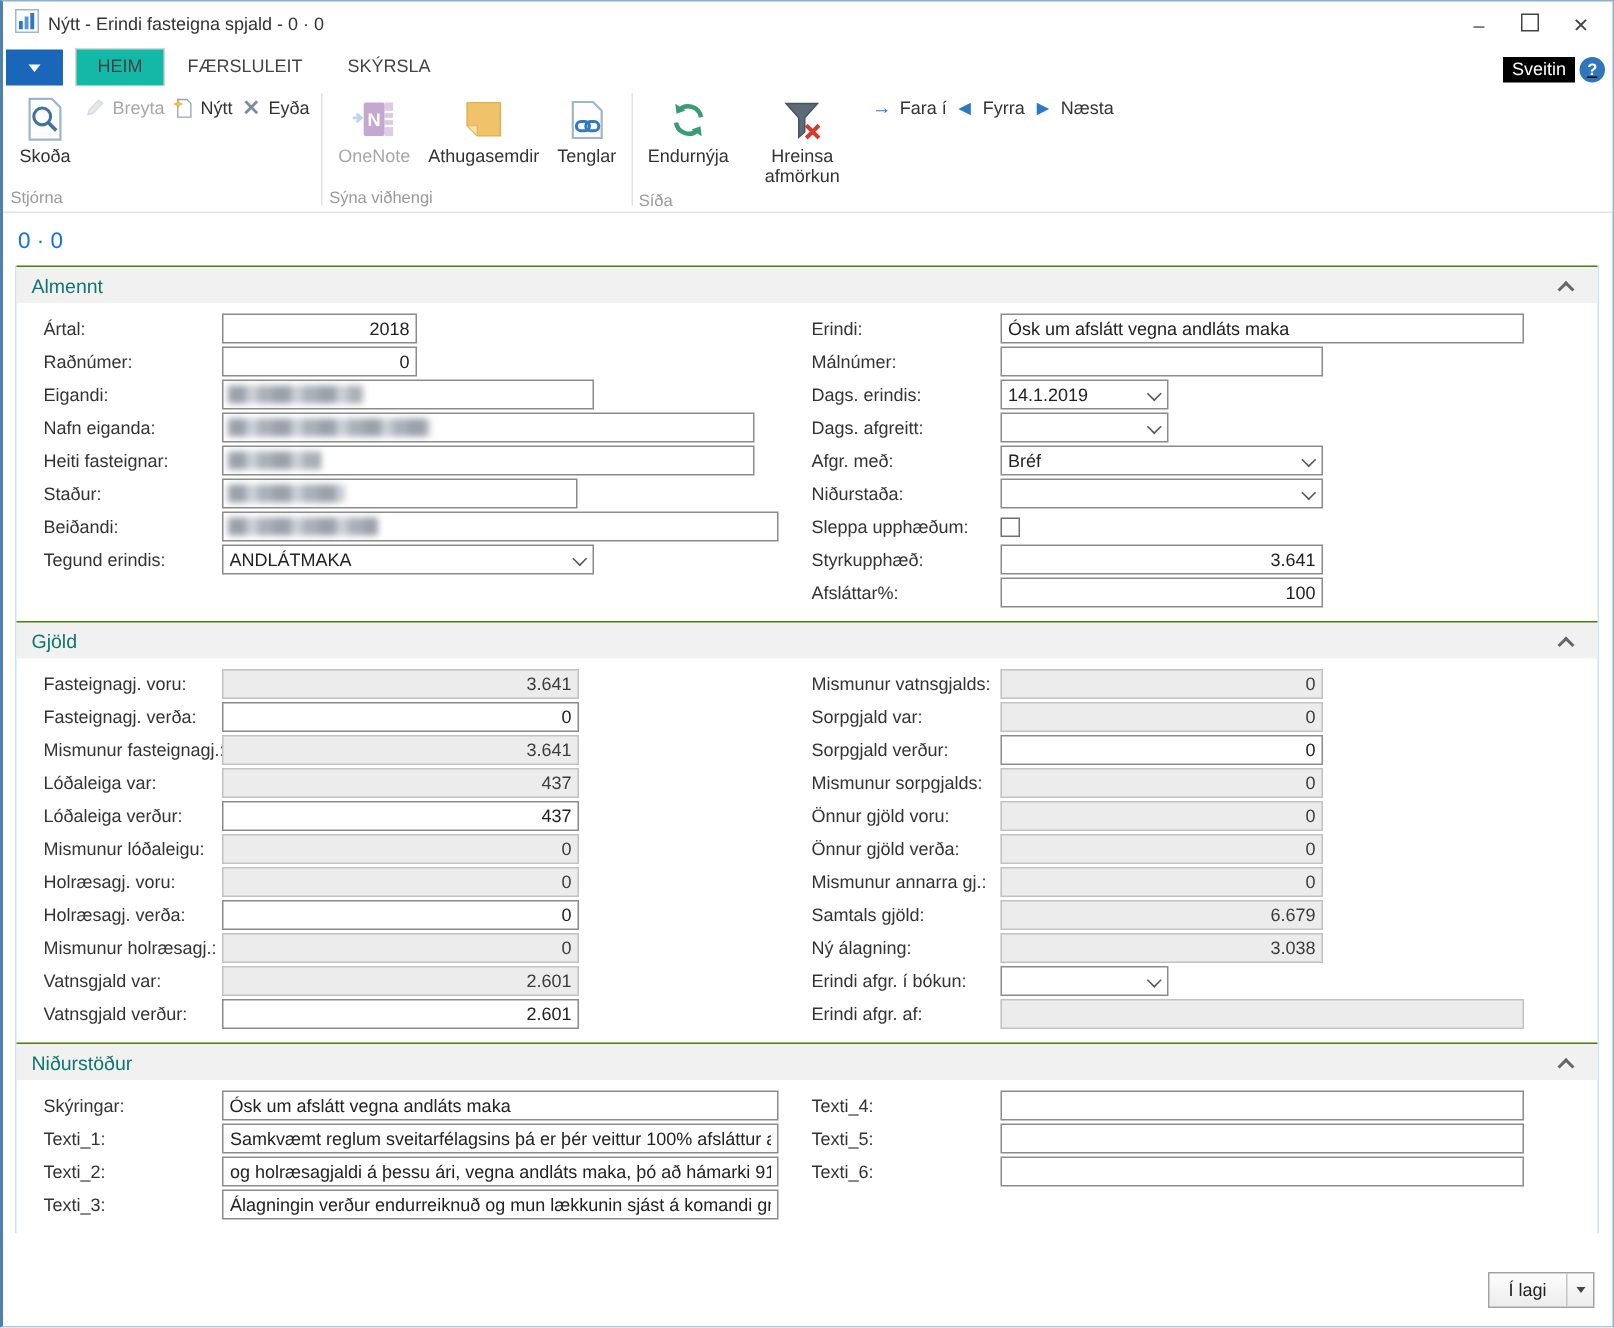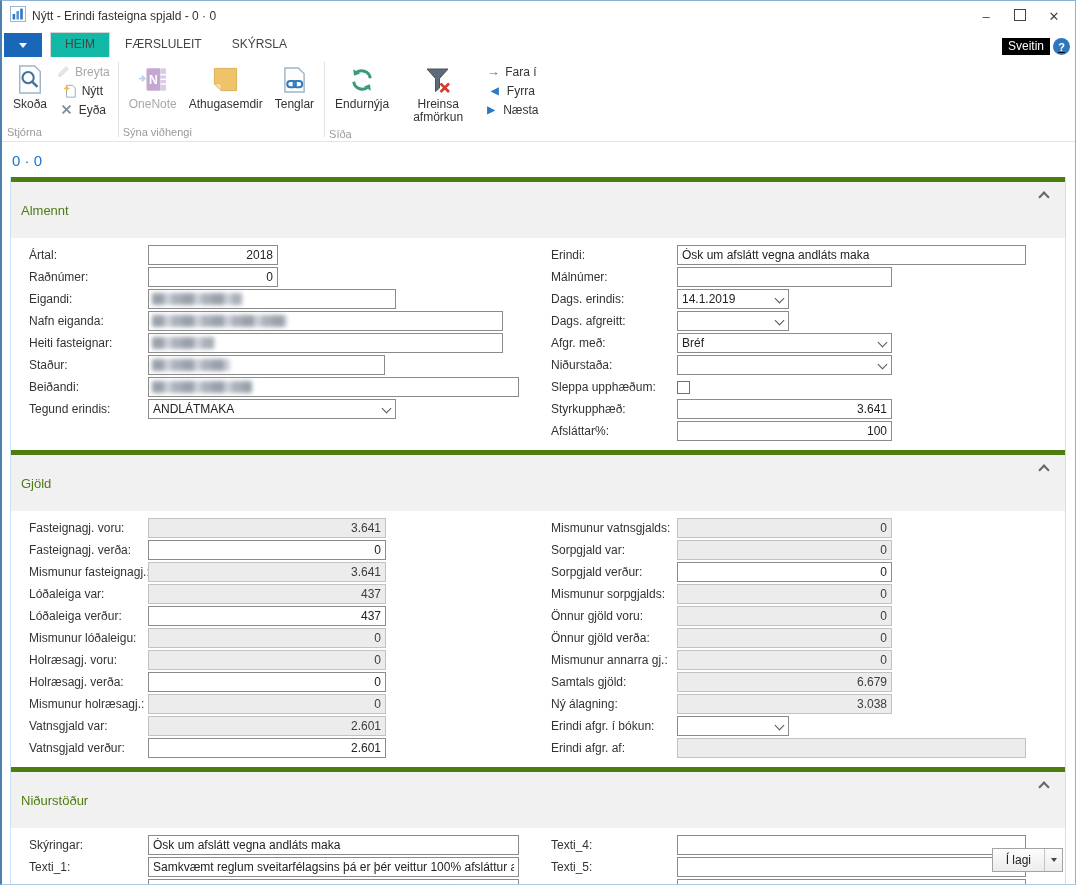--- a/index.html
+++ b/index.html
@@ -22,41 +22,41 @@
   .helpbtn{width:17px;height:17px;border-radius:50%;background:#2f76bc;color:#fff;font-size:11px;font-weight:bold;
            display:flex;align-items:center;justify-content:center;cursor:pointer;}
   
   .ribbon{display:flex;align-items:stretch;height:84px;box-sizing:border-box;padding:2px 0 0 2px;border-bottom:1px solid #e4e4e4;background:#fff;}
   .rgroup{display:flex;flex-direction:column;padding:0 3px;}
   .rrow{display:flex;flex:1;align-items:flex-start;}
   .rglabel{font-size:11px;color:#9a9a9a;height:16px;line-height:14px;}
   .rlarge{display:flex;flex-direction:column;align-items:center;padding:3px 6px;font-size:12px;color:#333;text-align:center;cursor:pointer;max-width:74px;}
   .rlarge .ic{height:33px;display:flex;align-items:center;justify-content:center;}
   .rlab{line-height:13px;margin-top:2px;}
-  .rstack{display:flex;flex-direction:column;gap:4px;padding:4px 4px 0 2px;align-items:center;}
+  .rstack{display:flex;flex-direction:row;gap:4px;padding:4px 4px 0 2px;}
   .rsmall{display:flex;align-items:center;gap:4px;font-size:12px;color:#333;cursor:pointer;white-space:nowrap;}
   .rsmall .ic{width:16px;height:15px;display:flex;align-items:center;justify-content:center;}
   .rbtn.disabled{color:#a8a8a8;cursor:default;}
   .rbtn.disabled .ic{opacity:.45;}
   .rsep{width:1px;background:#e2e2e2;margin:2px 1px 4px;}
   .gl{font-size:13px;font-weight:bold;color:#2b79c2;}
   .gl.tri{font-size:10px;}
   
   .heading{color:#1874d2;font-size:15px;margin:10px 0 8px 10px;}
   .sections{margin:0 9px 0 8px;border-left:1px solid #cfe0f0;border-right:1px solid #cfe0f0;}
-  .sec-head{height:24px;background:#f1f1f1;border-top:5px solid #4d7c0f;display:flex;align-items:center;
-            padding:16px 10px;font-size:13px;color:#4d7c0f;position:relative;cursor:pointer;}
+  .sec-head{height:24px;background:#f1f1f1;border-top:1px solid #4d7c0f;display:flex;align-items:center;
+            padding:0 10px;font-size:13px;color:#0f766e;position:relative;cursor:pointer;}
   .chev-up{position:absolute;right:17px;top:11px;width:6px;height:6px;border-left:2px solid #666;border-top:2px solid #666;transform:rotate(45deg);}
   .sec-body{display:flex;padding:6px 0 8px;}
   .colL{width:530px;flex:none;}
   .colR{flex:1;}
   .frow{height:22px;display:flex;align-items:center;}
   .flabel{font-size:12px;color:#333;flex:none;white-space:nowrap;overflow:hidden;}
   .colL>.frow>.flabel{margin-left:18px;width:119px;}
-  .colR>.frow>.flabel{margin-left:10px;width:126px;}
+  .colR>.frow>.flabel{margin-left:0;width:126px;}
   .finput{height:20px;box-sizing:border-box;border:1px solid #8b8b8b;font-size:12px;font-family:inherit;
           padding:0 4px;color:#222;background:#fff;outline:none;}
   .finput.num{text-align:right;}
   .finput.dis{background:#ececec;border-color:#c2c2c2;color:#3c3c3c;}
   .combo{position:relative;display:flex;flex:none;}
   .combo .finput{width:100%;padding-right:18px;}
   .chev{position:absolute;right:6px;top:6px;width:6px;height:6px;border-right:1.5px solid #555;border-bottom:1.5px solid #555;
         transform:rotate(45deg);pointer-events:none;}
   .checkbox{width:13px;height:13px;border:1px solid #707070;background:#fff;cursor:pointer;box-sizing:border-box;}
   .fwrap{position:relative;display:flex;align-items:center;}

